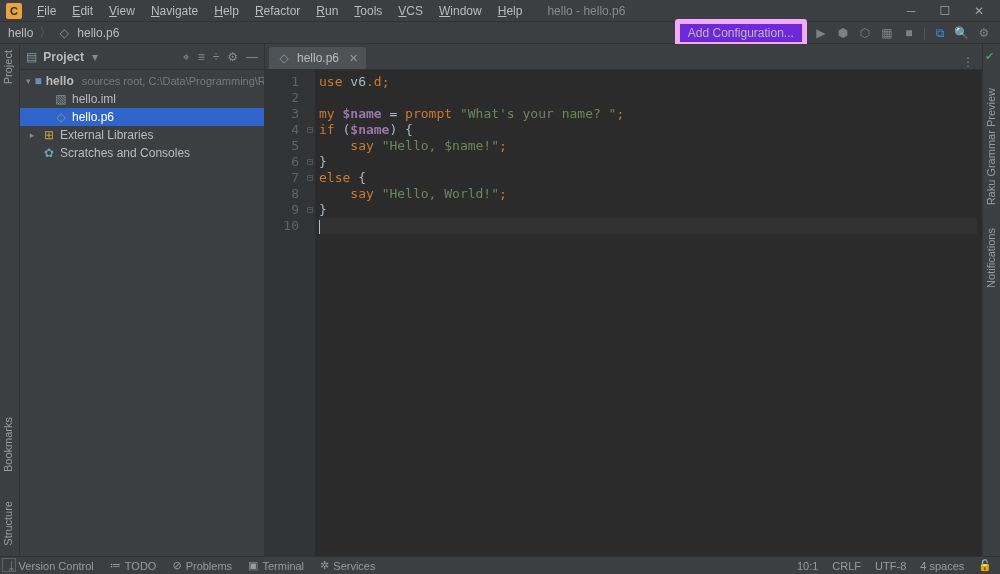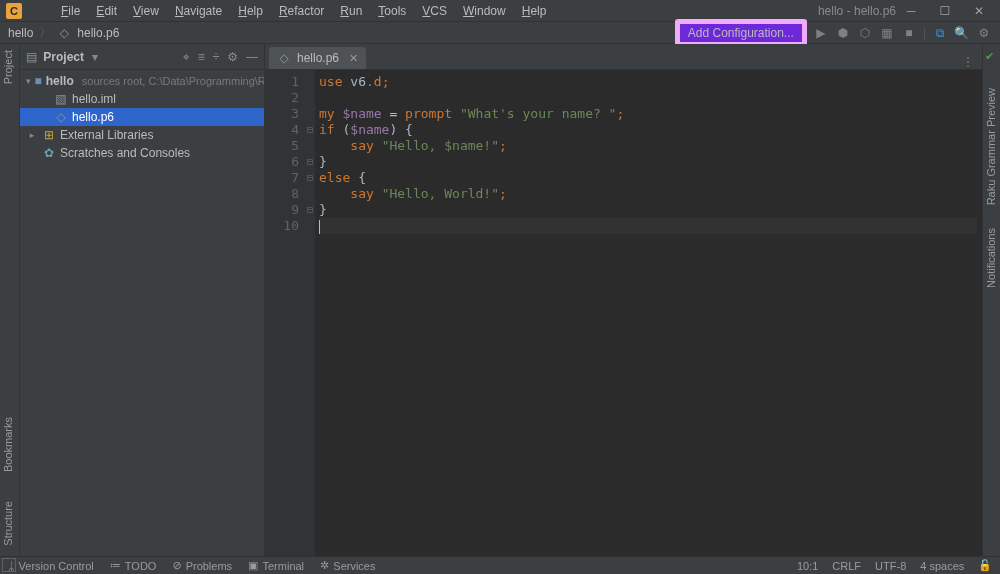--- a/index.html
+++ b/index.html
@@ -7,24 +7,24 @@
   width: 1000px; height: 574px;
   background: #3c3f41; color: #bbbbbb;
   font-family: "Segoe UI", Arial, sans-serif; font-size: 12px;
   overflow: hidden; position: relative;
 }
 .titlebar {
   height: 22px; background: #3c3f41; display: flex; align-items: center;
   padding: 0 6px; border-bottom: 1px solid #323232;
 }
 .logo { width: 16px; height: 16px; background: #e8a33d; border-radius: 2px; margin-right: 8px; display:flex;align-items:center;justify-content:center;color:#2b2b2b;font-weight:bold;font-size:11px;}
-.menu { display: flex; gap: 2px; margin-left: 24px; }
+.menu { display: flex; gap: 2px; }
 .menu-item { padding: 2px 7px; cursor: pointer; }
 .menu-item:first-letter { text-decoration: underline; }
-.wintitle { margin-left: 18px; color: #8a8a8a; flex:1;text-align:right; }
+.wintitle { margin-left: 18px; color: #8a8a8a; flex:1; }
 .winbtns { display:flex; gap:4px; }
 .winbtn { width:30px; height:18px; display:flex; align-items:center; justify-content:center; color:#a0a0a0; }
 .navbar {
   height: 22px; background: #3c3f41; display:flex; align-items:center;
   padding: 0 8px; border-bottom: 1px solid #323232; gap:6px;
 }
 .crumb { color:#bbbbbb; }
 .crumb-sep { color:#6b6b6b; }
 .nav-right { margin-left:auto; display:flex; align-items:center; gap:6px; }
 .addcfg { background:#6d28d9; border:5px solid #f0abfc; padding:2px 8px; border-radius:3px; color:#bbb;}
@@ -57,21 +57,21 @@
 .code-area { flex:1; display:flex; background:#2b2b2b; font-family:Consolas,monospace; font-size:13px; line-height:16px; position:relative;}
 .gutter { width:40px; background:#313335; text-align:right; padding:4px 6px 0 0; color:#606366; position:relative;}
 .gline { height:16px; }
 .foldg { width:10px; background:#313335; color:#606366; padding-top:4px;}
 .fline { height:16px; font-size:10px; text-align:center;}
 .code { flex:1; padding:4px 5px 0 4px; position:relative;}
 .cline { height:16px; white-space:pre; color:#a9b7c6;}
 .cline.cur { background:#323232; }
 .kw { color:#cc7832; }
 .str { color:#6a8759; }
-.var { color:#9876aa; }
+.var { color:#9876aa;font-weight:bold; }
 .pun { color:#cc7832; }
 .cursor { display:inline-block; width:1px; height:14px; background:#bbbbbb; vertical-align:middle;}
 .right-gutter { width:18px; background:#3c3f41; border-left:1px solid #323232; position:relative;}
 .rg-check { position:absolute; top:6px; left:2px; color:#499c54; font-size:11px;}
 .bottombar {
   height:18px; background:#3c3f41; border-top:1px solid #323232;
   display:flex; align-items:center; padding:0 8px; font-size:11px; color:#9b9b9b; gap:16px;
 }
 .bb-item { display:flex; align-items:center; gap:4px; }
 .bb-right { margin-left:auto; display:flex; gap:14px;align-items:center; }

